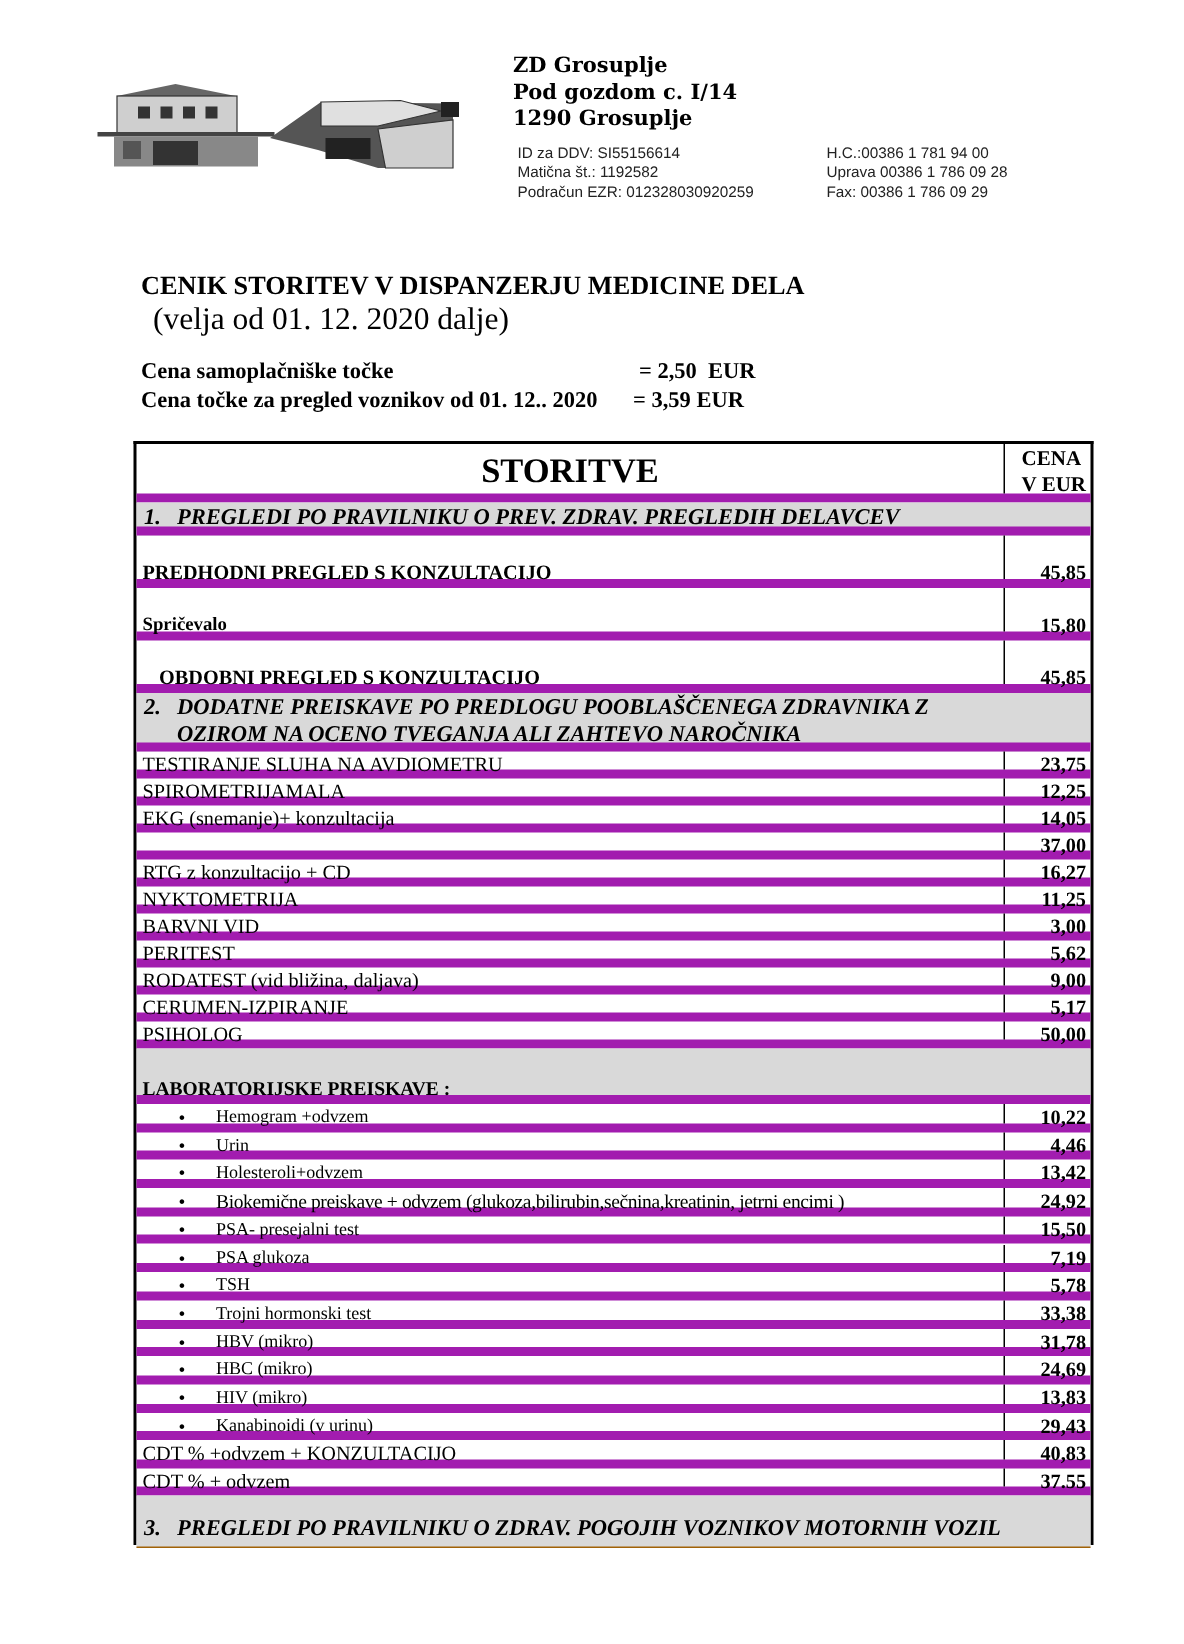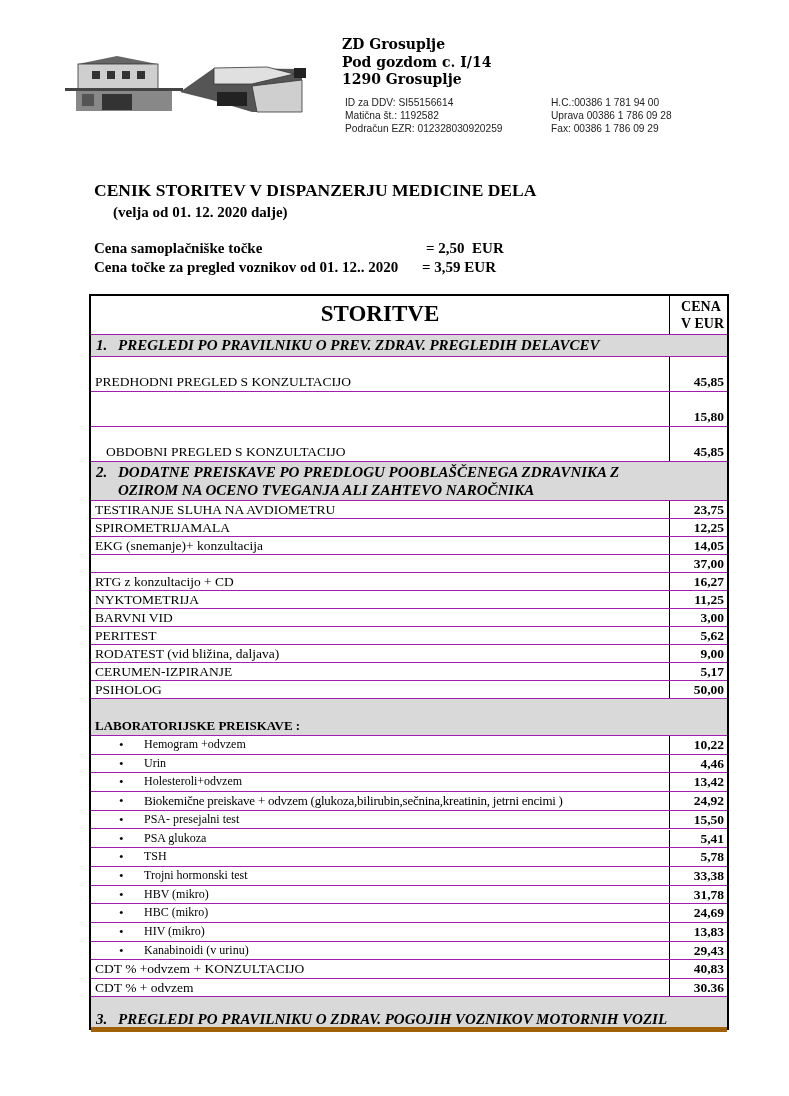--- a/index.html
+++ b/index.html
@@ -6,44 +6,44 @@
   body { width: 789px; height: 1096px; position: relative; overflow: hidden; font-family: "Liberation Serif", serif; color: #000; }
 
   .logo { position: absolute; left: 62px; top: 44px; width: 265px; height: 72px; }
 
   .org { position: absolute; left: 342px; top: 36px; font-family: "DejaVu Serif", serif; font-weight: bold; font-size: 14px; line-height: 17.5px; }
   .contact { position: absolute; top: 96px; font-family: "Liberation Sans", sans-serif; font-size: 10.2px; line-height: 13px; color: #222; }
   .contact.left { left: 345px; }
   .contact.right { left: 551px; }
 
   .title { position: absolute; left: 94px; top: 180px; font-weight: bold; font-size: 17.5px; line-height: 21px; }
-  .subtitle { position: absolute; left: 113px; top: 202px; font-weight: bold; font-size: 15px; line-height: 20px; }
+  .subtitle { position: absolute; left: 102px; top: 202px; font-weight: normal; font-size: 21px; line-height: 20px; }
 
   .price-line { position: absolute; left: 94px; font-weight: bold; font-size: 15px; line-height: 18px; white-space: pre; }
   .pl1 { top: 239px; }
   .pl2 { top: 258px; }
   .pl-val { position: absolute; left: 426px; font-weight: bold; font-size: 15px; line-height: 18px; white-space: pre; }
   .pv1 { top: 239px; }
   .pv2 { top: 258px; left: 422px; }
 
   .table { position: absolute; left: 89px; top: 294px; width: 640px; height: 736px; border: 2px solid #000; border-bottom: none; box-sizing: border-box; }
   .row { position: absolute; left: 0; width: 636px; box-sizing: border-box; }
-  .row.bb { border-bottom: 1px solid #a21caf; }
+  .row.bb { border-bottom: 6px solid #a21caf; }
   .cell-desc { position: absolute; left: 0; top: 0; bottom: 0; width: 578px; box-sizing: border-box; }
   .cell-price { position: absolute; left: 578px; top: 0; bottom: 0; width: 58px; border-left: 1.5px solid #000; box-sizing: border-box; text-align: right; padding-right: 3px; font-weight: bold; font-size: 13.5px; }
   .gray { background: #d9d9d9; }
 
   .hdr-title { position: absolute; left: 0; right: 0; top: 4px; text-align: center; font-weight: bold; font-size: 23px; line-height: 28px; }
   .hdr-price { position: absolute; right: 3px; top: 2px; text-align: left; font-weight: bold; font-size: 14px; line-height: 17px; }
 
   .sec { position: absolute; left: 5px; font-style: italic; font-weight: bold; font-size: 15px; line-height: 19px; }
   .sec-num { display: inline-block; width: 22px; }
 
   .item { position: absolute; left: 4px; font-size: 13.5px; line-height: 17px; white-space: nowrap; }
-  .item.bold { font-weight: normal; }
+  .item.bold { font-weight: bold; }
   .price { position: absolute; right: 3px; line-height: 17px; }
 
   .bullet { position: absolute; left: 28px; font-size: 13px; line-height: 17px; }
   .lab-item { position: absolute; left: 53px; font-size: 12px; line-height: 17px; white-space: nowrap; }
 
   .lab-head { position: absolute; left: 4px; font-weight: bold; font-size: 13px; line-height: 19px; }
 </style>
 </head>
 <body>
 
@@ -115,20 +115,23 @@
 
   <div class="row bb" style="top:61px;height:35px;">
     <div class="cell-desc">
         <div class="item bold" style="top:16px;">PREDHODNI PREGLED S KONZULTACIJO</div>
       </div>
     <div class="cell-price">
         <div class="price" style="top:16px;">45,85</div>
       </div>
   </div>
   <div class="row bb" style="top:96px;height:35px;">
+    <div class="cell-desc">
+        <div class="item bold" style="top:16px;font-size:12.5px;">Spričevalo</div>
+      </div>
     <div class="cell-price">
         <div class="price" style="top:16px;">15,80</div>
       </div>
   </div>
   <div class="row bb" style="top:131px;height:35px;">
     <div class="cell-desc">
         <div class="item bold" style="top:16px;margin-left:11px;">OBDOBNI PREGLED S KONZULTACIJO</div>
       </div>
     <div class="cell-price">
         <div class="price" style="top:16px;">45,85</div>
@@ -276,21 +279,21 @@
     <div class="cell-price">
         <div class="price">15,50</div>
       </div>
   </div>
   <div class="row bb" style="top:533.5px;height:18.7px;">
     <div class="cell-desc">
         <span class="bullet">•</span>
         <div class="lab-item">PSA glukoza</div>
       </div>
     <div class="cell-price">
-        <div class="price">5,41</div>
+        <div class="price">7,19</div>
       </div>
   </div>
   <div class="row bb" style="top:552.2px;height:18.7px;">
     <div class="cell-desc">
         <span class="bullet">•</span>
         <div class="lab-item">TSH</div>
       </div>
     <div class="cell-price">
         <div class="price">5,78</div>
       </div>
@@ -346,22 +349,22 @@
       </div>
     <div class="cell-price">
         <div class="price">40,83</div>
       </div>
   </div>
   <div class="row bb" style="top:682.7px;height:18.3px;">
     <div class="cell-desc">
         <div class="item">CDT % + odvzem</div>
       </div>
     <div class="cell-price">
-        <div class="price">30.36</div>
-      </div>
-  </div>
-
-  <div class="row gray" style="top:701px;height:35px;border-bottom:5px solid #a16207;">
+        <div class="price">37.55</div>
+      </div>
+  </div>
+
+  <div class="row gray" style="top:701px;height:35px;border-bottom:1px solid #a16207;">
     <div class="sec" style="top:13px;">
       <span class="sec-num">3.</span><span>PREGLEDI PO PRAVILNIKU O ZDRAV. POGOJIH VOZNIKOV MOTORNIH VOZIL</span>
     </div>
   </div>
 </div>
 
 </body></html>

